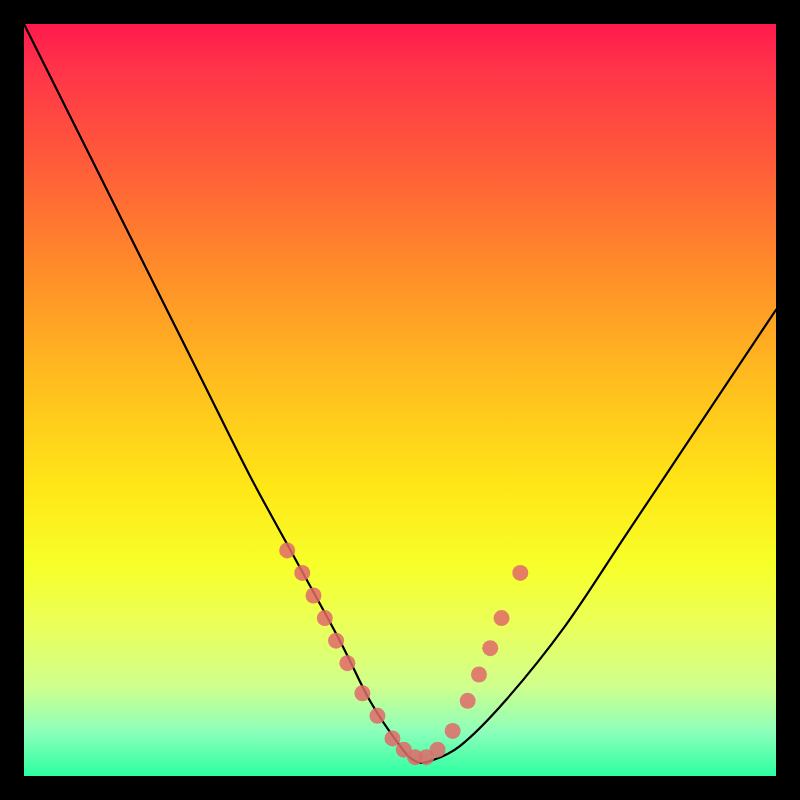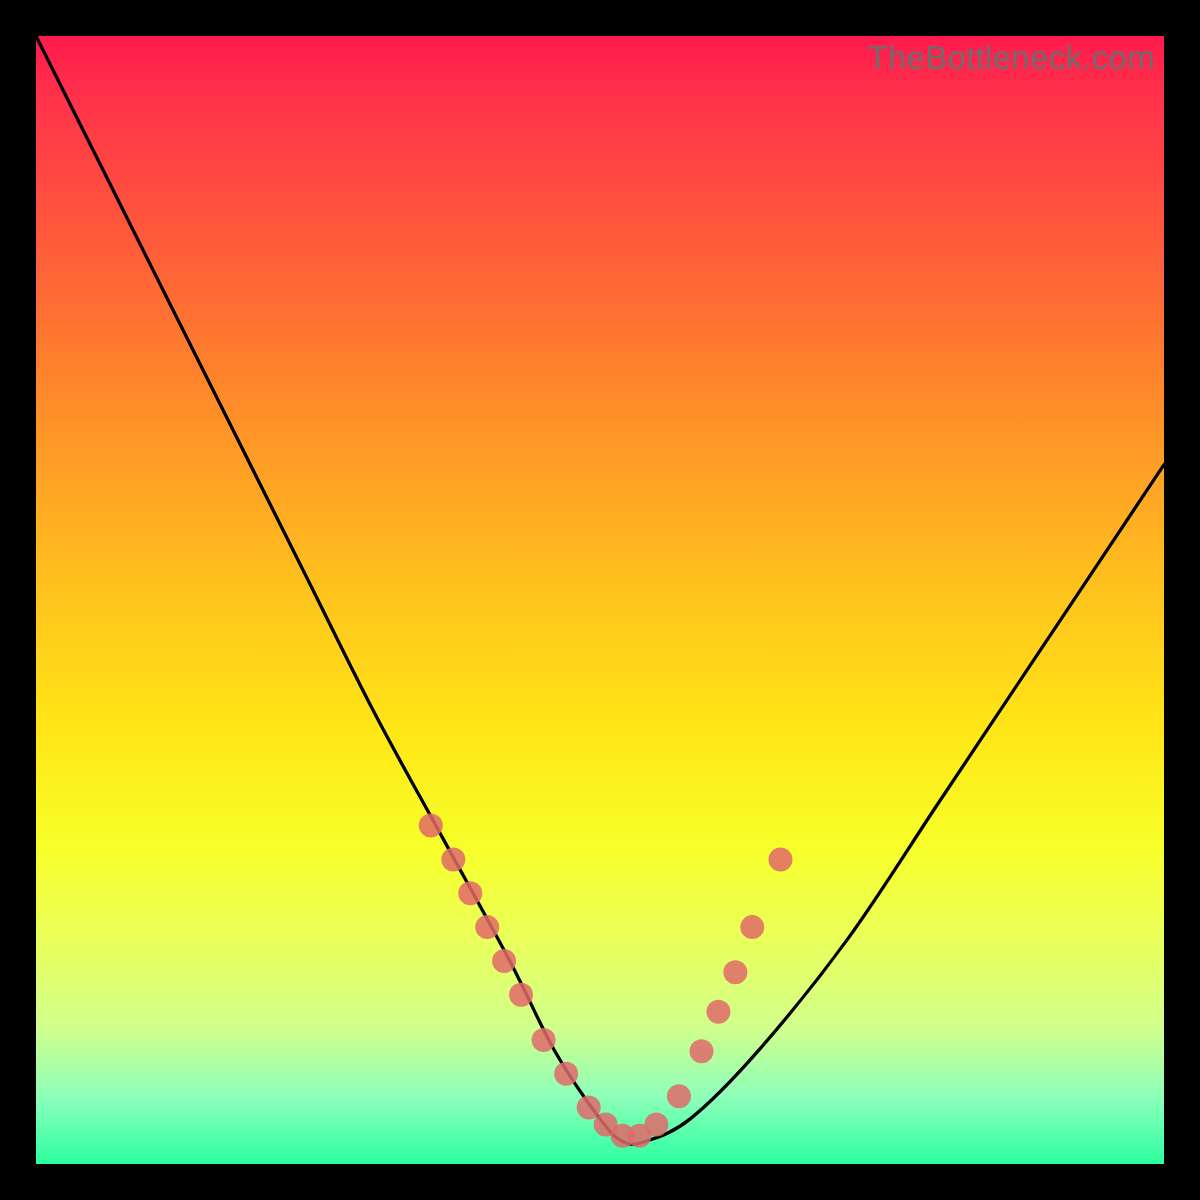--- a/index.html
+++ b/index.html
@@ -59,21 +59,20 @@
     width: 100%;
     height: 100%;
   }
 </style>
 </head>
 <body>
 
 <div class="stage">
   <div class="plot">
     <div class="gradient"></div>
-    <div class="watermark">TheBottleneck.com</div>
     <svg class="curve" viewBox="0 0 752 752" preserveAspectRatio="none">
       <g>
         <path id="curve-path" fill="none" stroke="#000" stroke-width="2.2" stroke-linecap="round" stroke-linejoin="round" d="M 0.00 0.00 C 7.52 15.04, 30.08 60.16, 45.12 90.24 C 60.16 120.32, 75.20 150.40, 90.24 180.48 C 105.28 210.56, 120.32 240.64, 135.36 270.72 C 150.40 300.80, 165.44 330.88, 180.48 360.96 C 195.52 391.04, 210.56 422.37, 225.60 451.20 C 240.64 480.03, 255.68 506.35, 270.72 533.92 C 285.76 561.49, 303.31 592.83, 315.84 616.64 C 328.37 640.45, 335.89 659.25, 345.92 676.80 C 355.95 694.35, 368.48 711.89, 376.00 721.92 C 383.52 731.95, 386.03 734.45, 391.04 736.96 C 396.05 739.47, 398.56 739.47, 406.08 736.96 C 413.60 734.45, 423.63 731.95, 436.16 721.92 C 448.69 711.89, 463.73 696.85, 481.28 676.80 C 498.83 656.75, 521.39 629.17, 541.44 601.60 C 561.49 574.03, 581.55 541.44, 601.60 511.36 C 621.65 481.28, 641.71 451.20, 661.76 421.12 C 681.81 391.04, 706.88 353.44, 721.92 330.88 C 736.96 308.32, 746.99 293.28, 752.00 285.76"></path>
       </g>
       <g id="markers">
           <circle cx="263.20" cy="526.40" r="8" fill="#e06a6a" fill-opacity="0.85"></circle>
           <circle cx="278.24" cy="548.96" r="8" fill="#e06a6a" fill-opacity="0.85"></circle>
           <circle cx="289.52" cy="571.52" r="8" fill="#e06a6a" fill-opacity="0.85"></circle>
           <circle cx="300.80" cy="594.08" r="8" fill="#e06a6a" fill-opacity="0.85"></circle>
           <circle cx="312.08" cy="616.64" r="8" fill="#e06a6a" fill-opacity="0.85"></circle>

